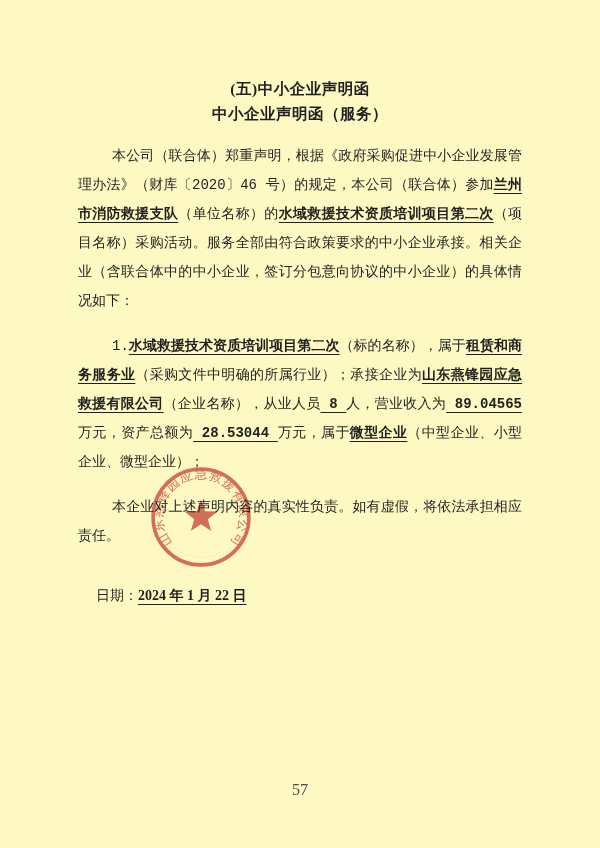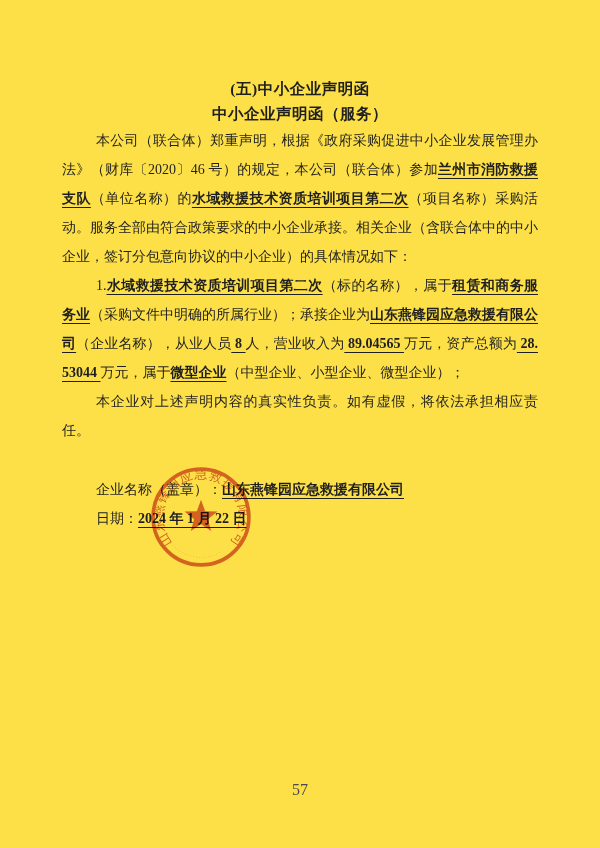--- a/index.html
+++ b/index.html
@@ -4,45 +4,46 @@
 <style>
   html, body {
     margin: 0;
     padding: 0;
     background: #ffffff;
   }
   .page {
     position: relative;
     width: 600px;
     height: 848px;
-    background: #fde047;
+    background: #fef9c3;
     overflow: hidden;
     font-family: "Liberation Serif", "DejaVu Serif", serif;
     color: #1f1f1f;
   }
   .content {
     position: absolute;
     left: 62px;
     top: 76px;
     width: 476px;
   }
   .title, .subtitle {
     font-size: 15.5px;
     font-weight: bold;
     text-align: center;
     line-height: 25px;
     letter-spacing: 0.5px;
   }
   .body-para {
-    margin: 0;
+    margin: 16px;
     font-size: 14px;
     line-height: 29px;
     text-align: justify;
     text-indent: 34px;
     word-break: break-all;
+    font-family: Liberation Mono, monospace;
   }
   .sig-block {
     margin-top: 30px;
   }
   .sig-line {
     margin: 0;
     font-size: 14px;
     line-height: 29px;
     text-indent: 34px;
   }
@@ -91,21 +92,20 @@
     <div class="title">(五)中小企业声明函</div>
     <div class="subtitle">中小企业声明函（服务）</div>
 
     <div id="paragraphs">
         <p class="body-para"><span>本公司（联合体）郑重声明，根据《政府采购促进中小企业发展管理办法》（财库〔2020〕46 号）的规定，本公司（联合体）参加</span><span class="bold underline">兰州市消防救援支队</span><span>（单位名称）的</span><span class="bold underline">水域救援技术资质培训项目第二次</span><span>（项目名称）采购活动。服务全部由符合政策要求的中小企业承接。相关企业（含联合体中的中小企业，签订分包意向协议的中小企业）的具体情况如下：</span></p>
         <p class="body-para"><span>1.</span><span class="bold underline">水域救援技术资质培训项目第二次</span><span>（标的名称），属于</span><span class="bold underline">租赁和商务服务业</span><span>（采购文件中明确的所属行业）；承接企业为</span><span class="bold underline">山东燕锋园应急救援有限公司</span><span>（企业名称），从业人员</span><span class="bold underline"> 8 </span><span>人，营业收入为</span><span class="bold underline"> 89.04565 </span><span>万元，资产总额为</span><span class="bold underline"> 28.53044 </span><span>万元，属于</span><span class="bold underline">微型企业</span><span>（中型企业、小型企业、微型企业）；</span></p>
         <p class="body-para"><span>本企业对上述声明内容的真实性负责。如有虚假，将依法承担相应责任。</span></p>
       </div>
 
     <div class="sig-block">
-      <p class="sig-line" id="sig-company"><span>企业名称（盖章）：</span><span class="bold underline">山东燕锋园应急救援有限公司</span></p>
       <p class="sig-line" id="sig-date"><span>日期：</span><span class="bold underline">2024 年 1 月 22 日</span></p>
     </div>
   </div>
 
   <svg class="stamp" id="stamp" viewBox="0 0 104 104" xmlns="http://www.w3.org/2000/svg" aria-hidden="true" style="color: rgb(201, 74, 74);">
     <defs>
       <path id="arcTop" d="M 25.1 78.9 A 38 38 0 1 1 78.9 78.9" fill="none"></path>
       <path id="arcBottom" d="M 14.8 69.3 A 41 41 0 0 0 89.2 69.3" fill="none"></path>
     </defs>
     <circle cx="52" cy="52" r="47" fill="none" stroke="currentColor" stroke-width="3.6"></circle>

